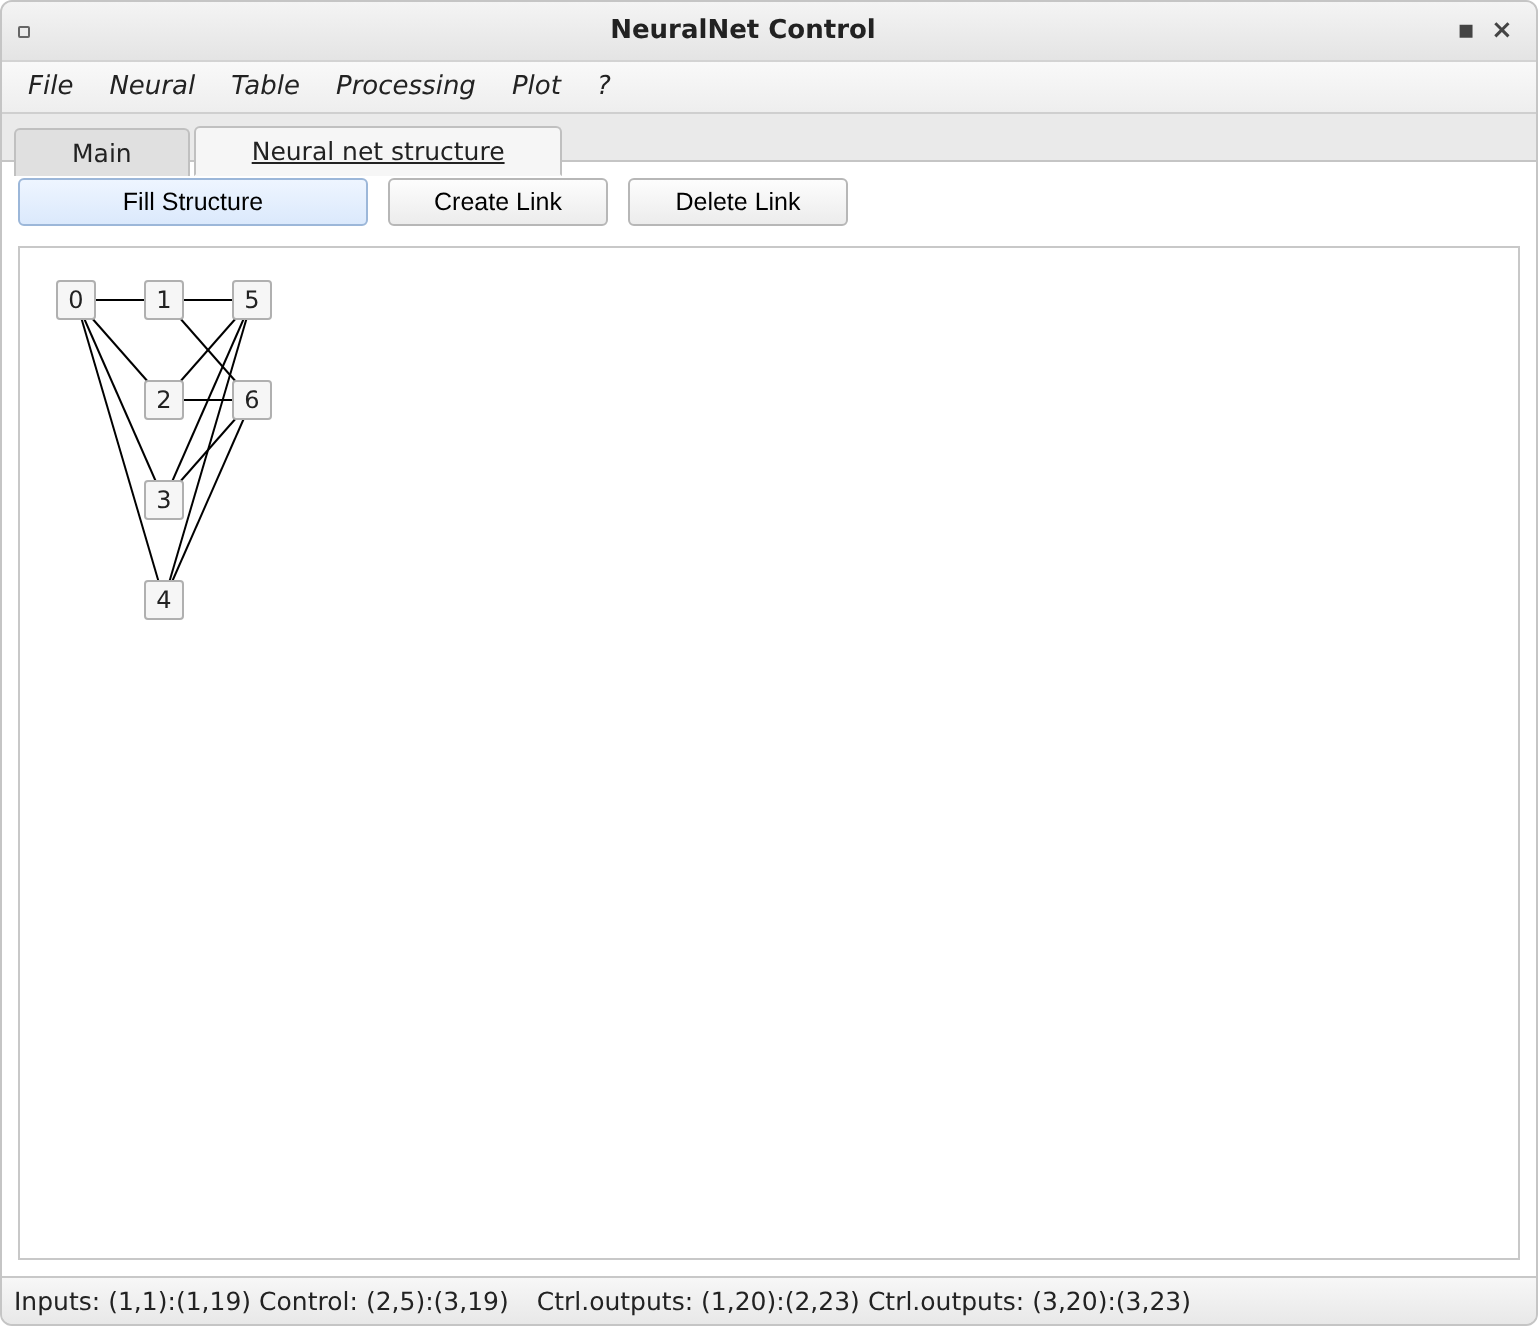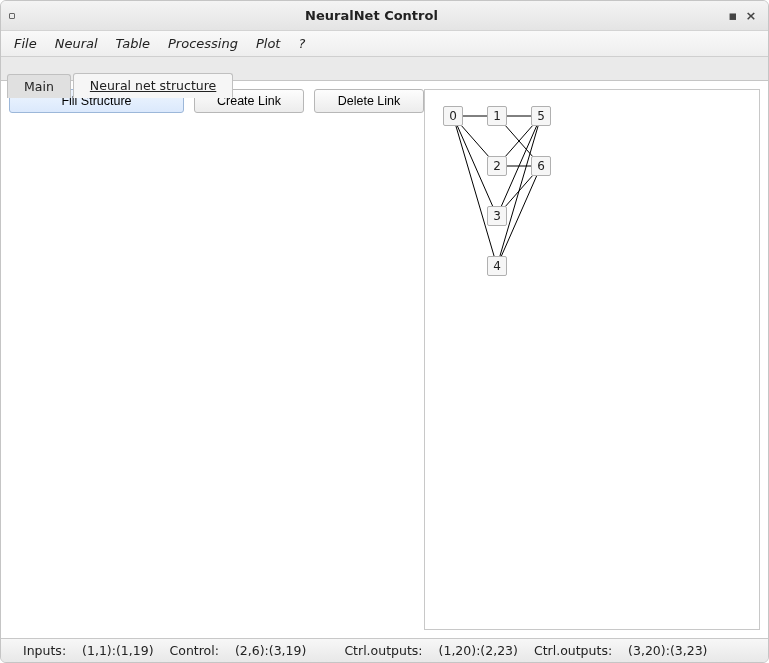--- a/index.html
+++ b/index.html
@@ -54,41 +54,41 @@
   }
   .tabbar {
     height: 24px;
     background: #eaeaea;
     border-bottom: 1px solid #c5c5c5;
     display: flex;
     align-items: flex-end;
     padding-left: 6px;
   }
   .tab {
-    padding: 4px 16px;
+    padding: 4px 28px;
     background: #e0e0e0;
     border: 1px solid #c0c0c0;
     border-bottom: none;
     margin-right: 2px;
     border-radius: 3px 3px 0 0;
     font-size: 12.5px;
     cursor: pointer;
     position: relative;
-    top: 18px;
+    top: 8px;
   }
   .tab.active {
     background: #f6f6f6;
     border-bottom: 1px solid #f6f6f6;
     text-decoration: underline;
   }
   .tab-content {
     flex: 1;
     background: #fff;
     display: flex;
-    flex-direction: row;
+    flex-direction: column;
     padding: 8px;
     overflow: hidden;
   }
   .toolbar {
     display: flex;
     gap: 10px;
     margin-bottom: 10px;
   }
   .btn {
     height: 24px;
@@ -143,23 +143,23 @@
     width: 300px;
     height: 300px;
     z-index: 1;
   }
   .statusbar {
     height: 24px;
     background: linear-gradient(#f7f7f7, #e8e8e8);
     border-top: 1px solid #c8c8c8;
     display: flex;
     align-items: center;
-    padding: 0 22px;
+    padding: 0 6px;
     font-size: 12.5px;
-    gap: 12px;
+    gap: 0;
   }
   .status-seg { margin-right: 4px; white-space: nowrap; }
   .status-gap { width: 10px; }
 </style>
 </head>
 <body>
 
 <div class="window">
 
   <div class="titlebar">
@@ -213,21 +213,21 @@
           <div class="node" style="left: 98px; top: 10px;">5</div>
           <div class="node" style="left: 98px; top: 60px;">6</div>
         </div>
     </div>
   </div>
 
   <div class="statusbar">
     <span class="status-seg">Inputs:</span>
     <span class="status-seg">(1,1):(1,19)</span>
     <span class="status-seg">Control:</span>
-    <span class="status-seg">(2,6):(3,19)</span>
+    <span class="status-seg">(2,5):(3,19)</span>
     <span class="status-gap"></span>
     <span class="status-seg">Ctrl.outputs:</span>
     <span class="status-seg">(1,20):(2,23)</span>
     <span class="status-seg">Ctrl.outputs:</span>
     <span class="status-seg">(3,20):(3,23)</span>
   </div>
 
 </div>
 
 </body></html>

